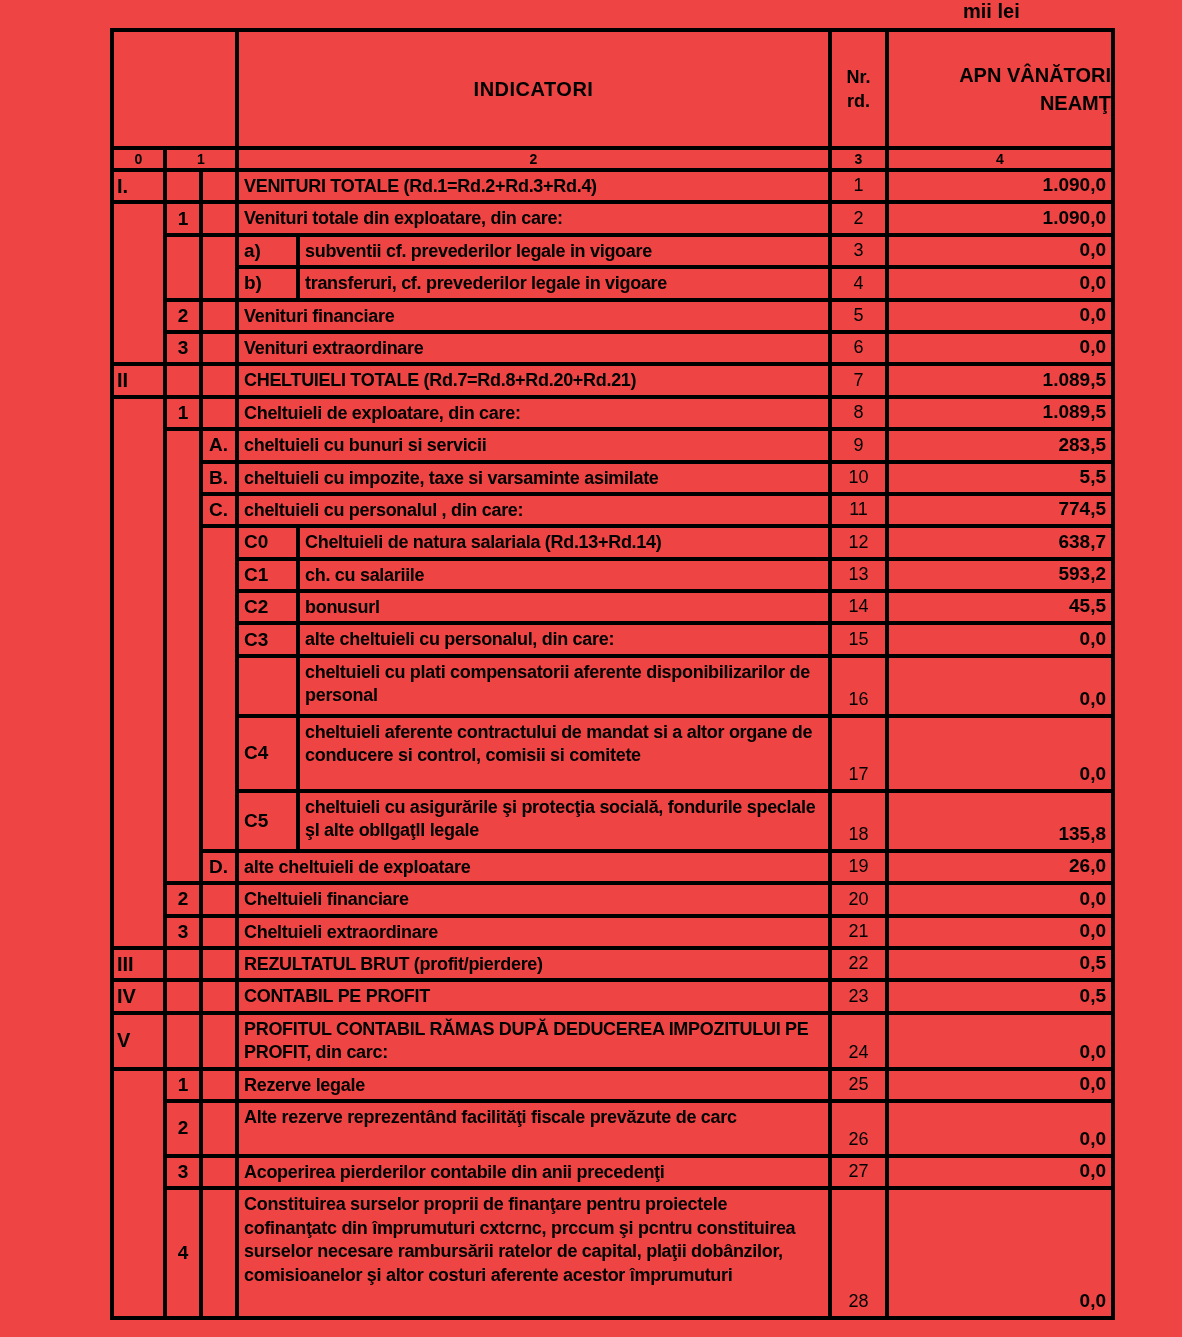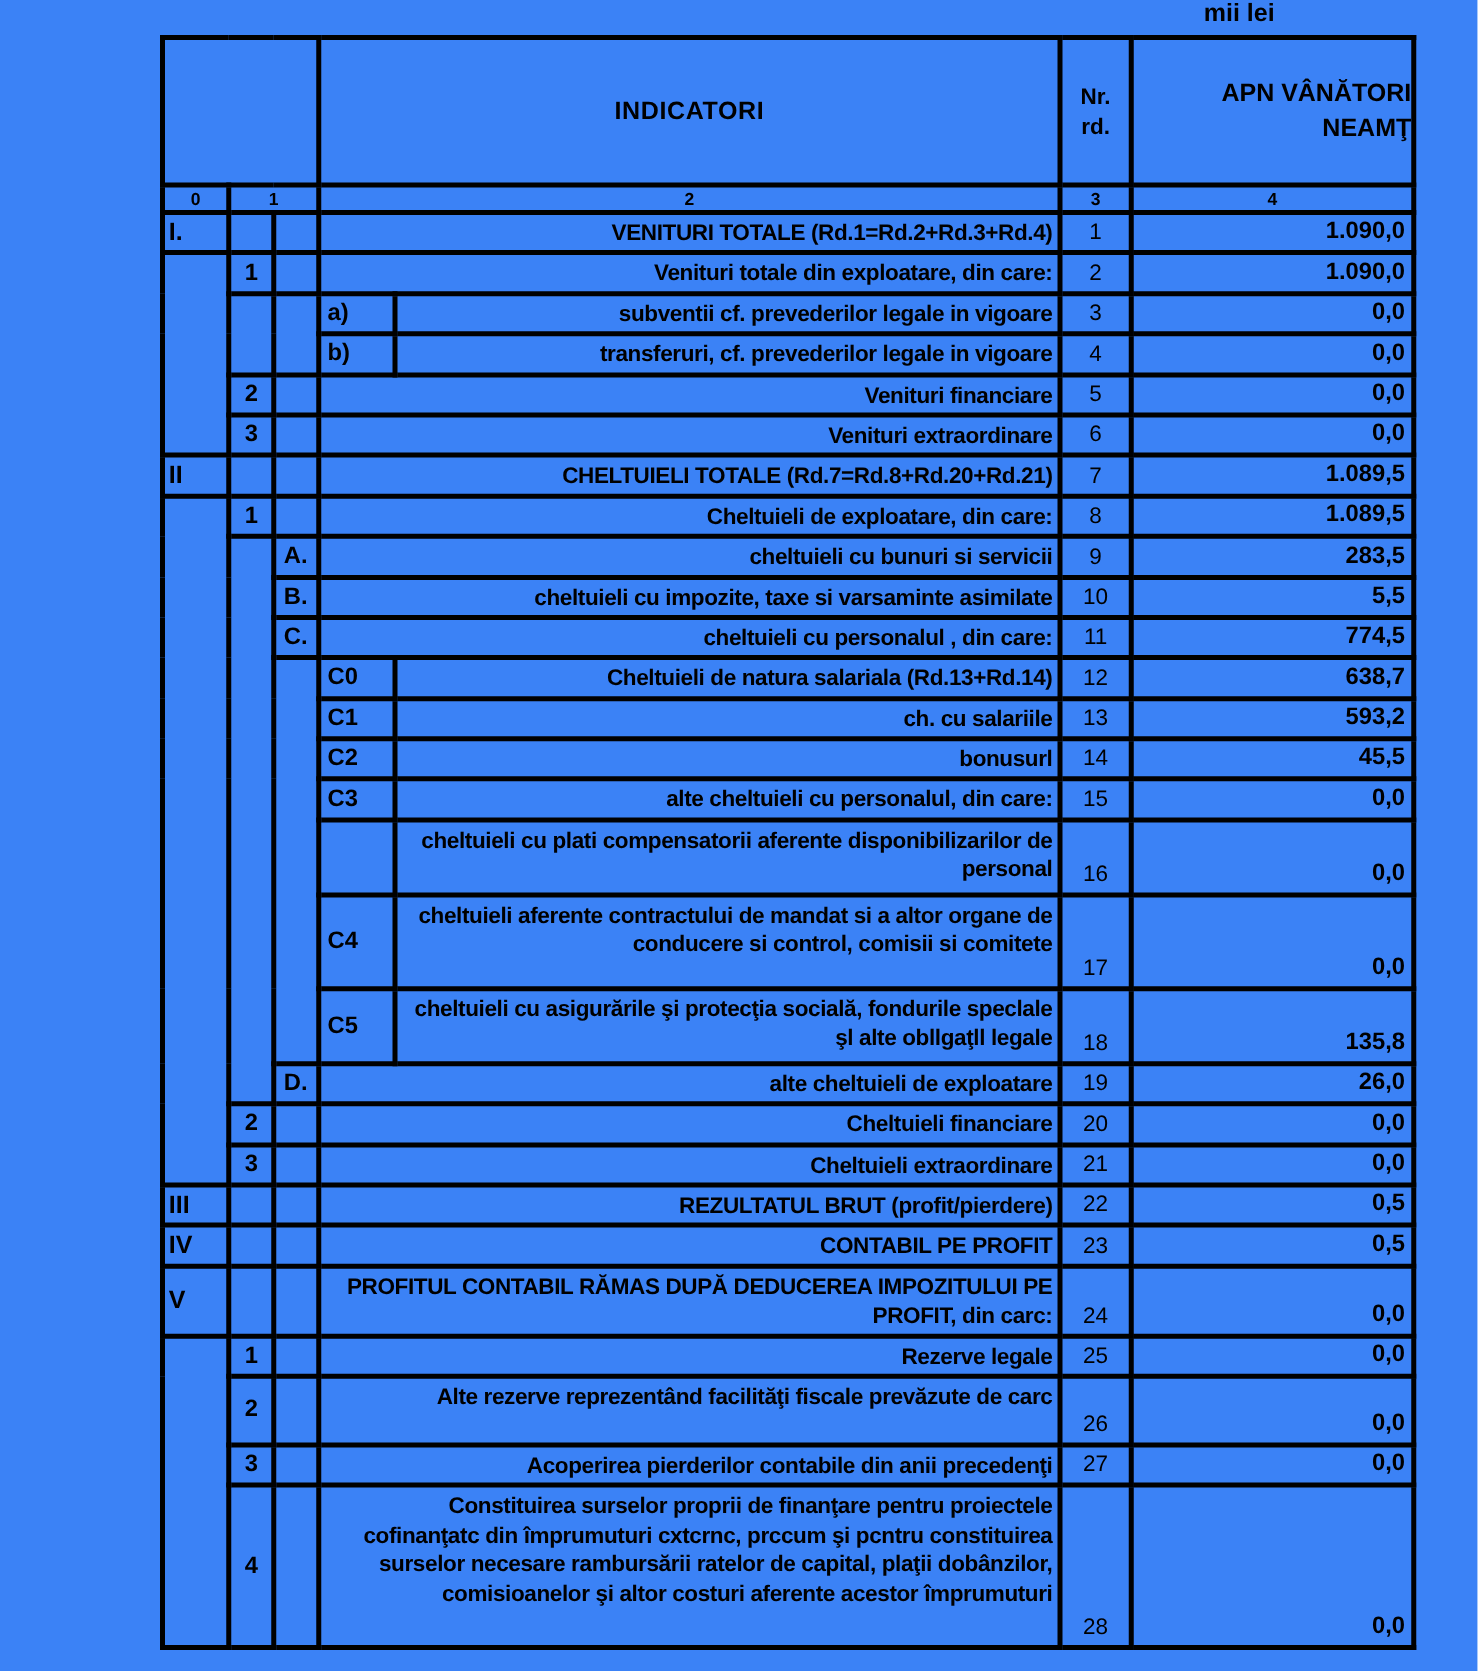--- a/index.html
+++ b/index.html
@@ -1,19 +1,19 @@
 <!DOCTYPE html>
 <html><head>
 <meta charset="utf-8">
 <style>
   html,body{margin:0;padding:0;background:#fff;}
-  .sheet{position:relative;width:1182px;height:1337px;background:#3b82f6;
+  .sheet{position:relative;width:1182px;height:1337px;background:#ef4444;
          font-family:"Liberation Sans",sans-serif;color:#000;}
   .unit-note{position:absolute;left:963px;top:0px;font-size:20px;font-weight:700;}
-  table.budget{position:absolute;left:128px;top:28px;border-collapse:collapse;
+  table.budget{position:absolute;left:110px;top:28px;border-collapse:collapse;
          table-layout:fixed;border:4px solid #a3a3a3;}
   td{border:4px solid #000;padding:0;overflow:hidden;color:#000;}
   
   thead tr:nth-child(1){height:118px;}
   thead tr:nth-child(2){height:22px;}
   td.h-ind{font-size:20px;font-weight:700;text-align:center;vertical-align:middle;letter-spacing:.5px;}
   td.h-nr{font-size:18px;font-weight:700;text-align:center;vertical-align:middle;
           white-space:pre-line;line-height:1.35;}
   td.h-company{font-size:20px;font-weight:700;text-align:right;vertical-align:middle;
           white-space:pre-line;line-height:1.4;}
@@ -23,21 +23,21 @@
   tbody tr:nth-child(16){height:60px;}
   tbody tr:nth-child(17){height:75px;}
   tbody tr:nth-child(18){height:60px;}
   tbody tr:nth-child(24){height:55px;}
   tbody tr:nth-child(26){height:55px;}
   tbody tr:nth-child(28){height:130px;}
   td.a{font-size:20px;font-weight:700;text-align:left;vertical-align:middle;padding-left:3px;}
   td.b{font-size:19px;font-weight:700;text-align:center;vertical-align:middle;}
   td.c{font-size:19px;font-weight:700;text-align:left;vertical-align:middle;padding-left:6px;}
   td.d{font-size:19px;font-weight:700;text-align:left;vertical-align:middle;padding-left:5px;}
-  td.ind{font-size:18px;font-weight:700;text-align:right;vertical-align:top;
+  td.ind{font-size:18px;font-weight:700;text-align:left;vertical-align:top;
          padding:3px 4px 2px 5px;line-height:1.3;letter-spacing:-0.3px;}
   td.nr{font-size:18px;font-weight:400;text-align:center;vertical-align:bottom;padding-bottom:4px;}
   td.val{font-size:19px;font-weight:700;text-align:right;vertical-align:bottom;
          padding:2px 5px 4px 2px;}
 </style>
 </head>
 <body>
 
 <div class="sheet">
   <div class="unit-note">mii lei</div>

